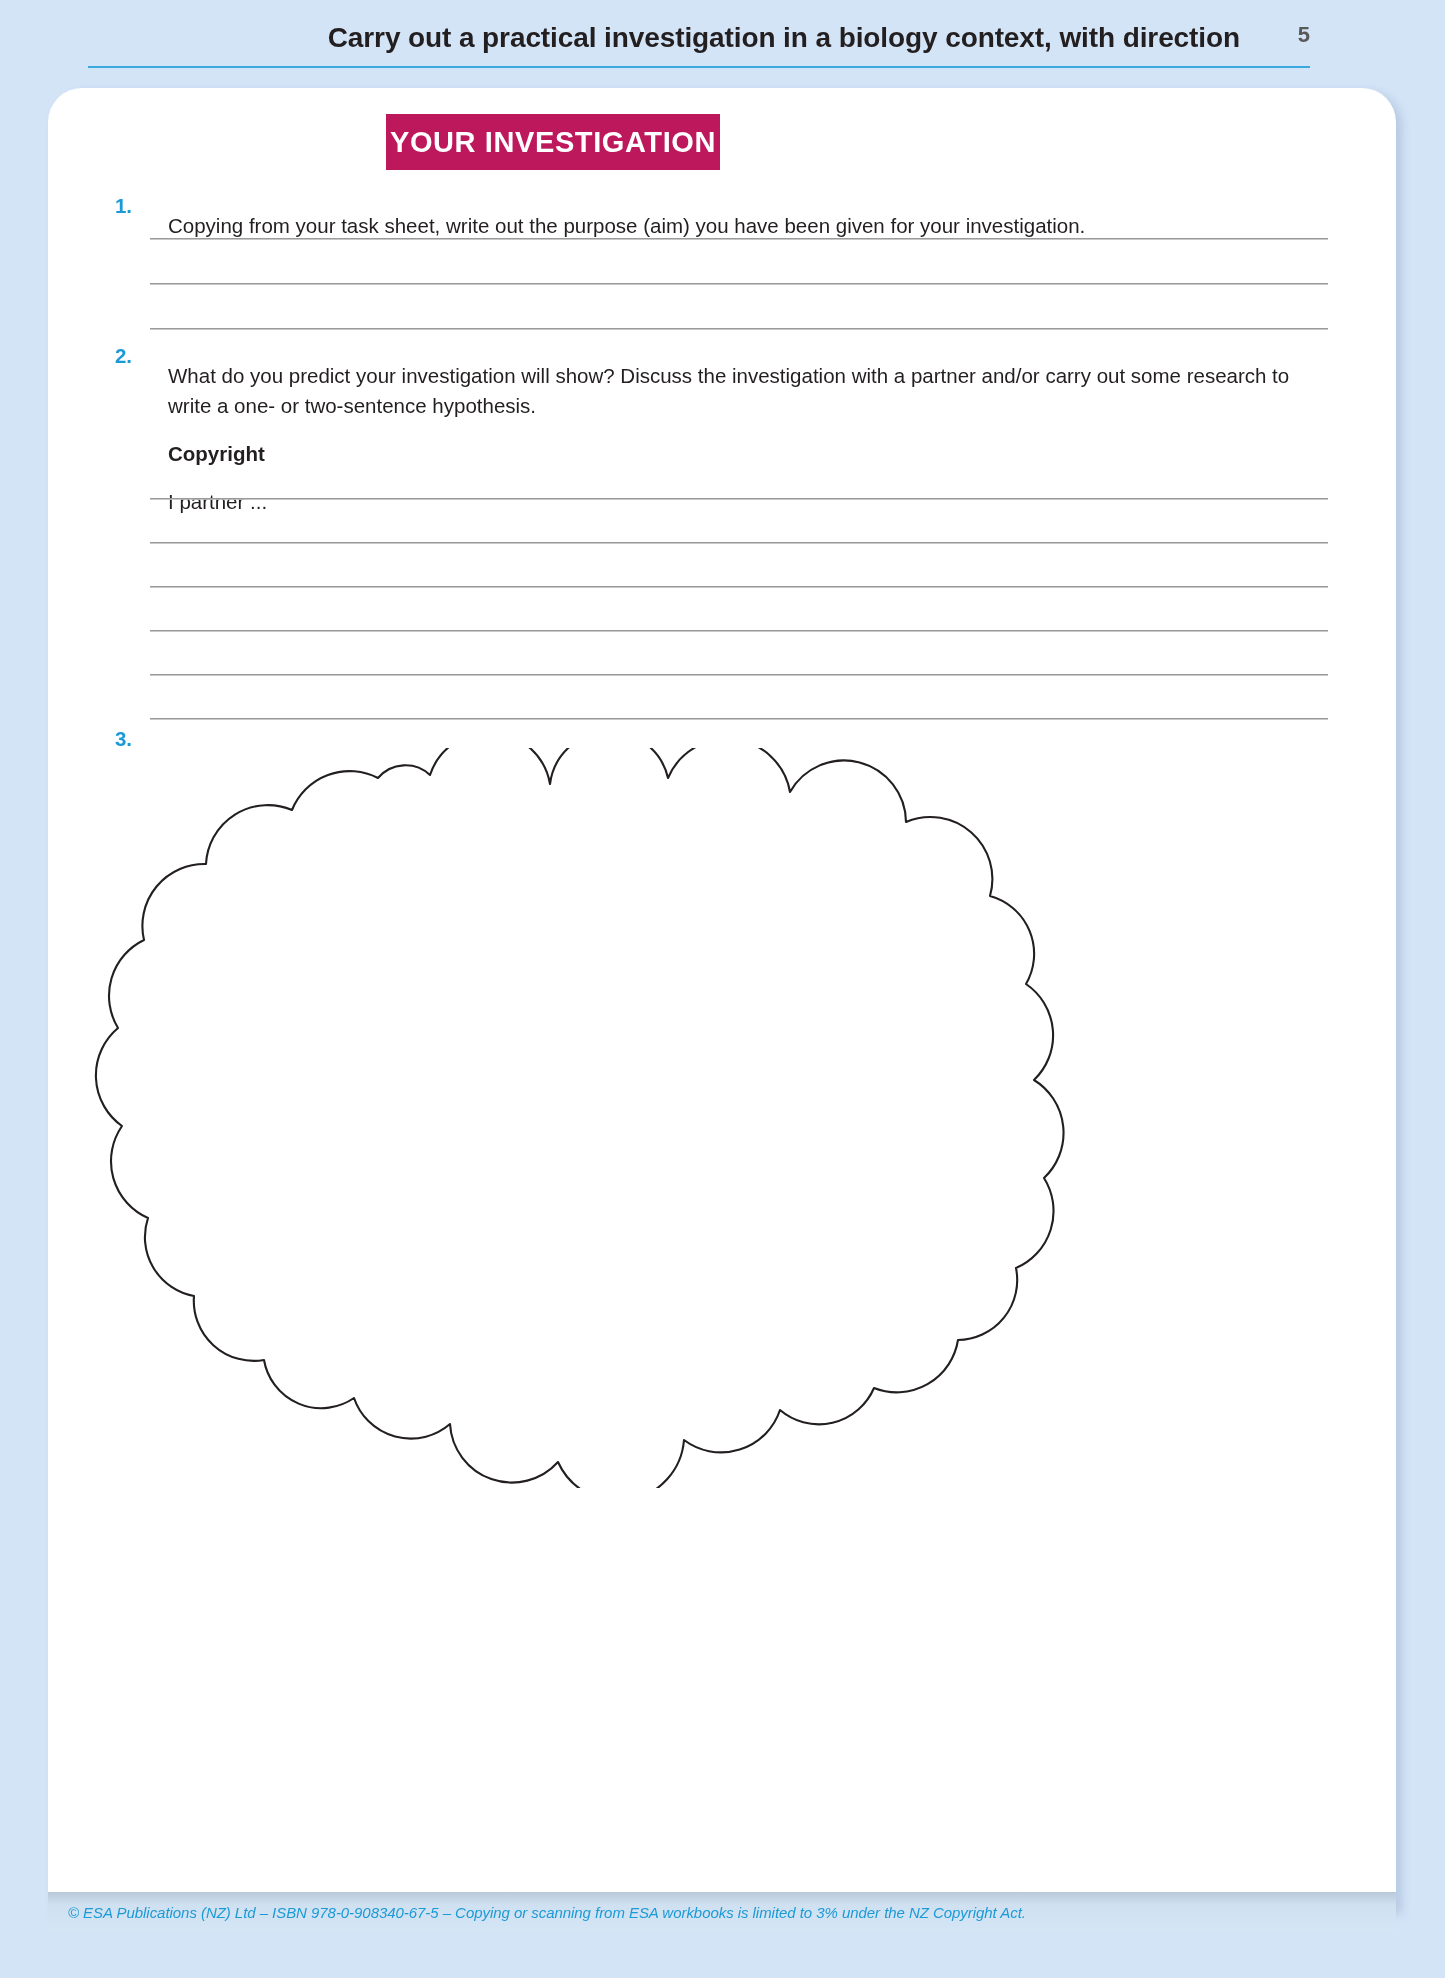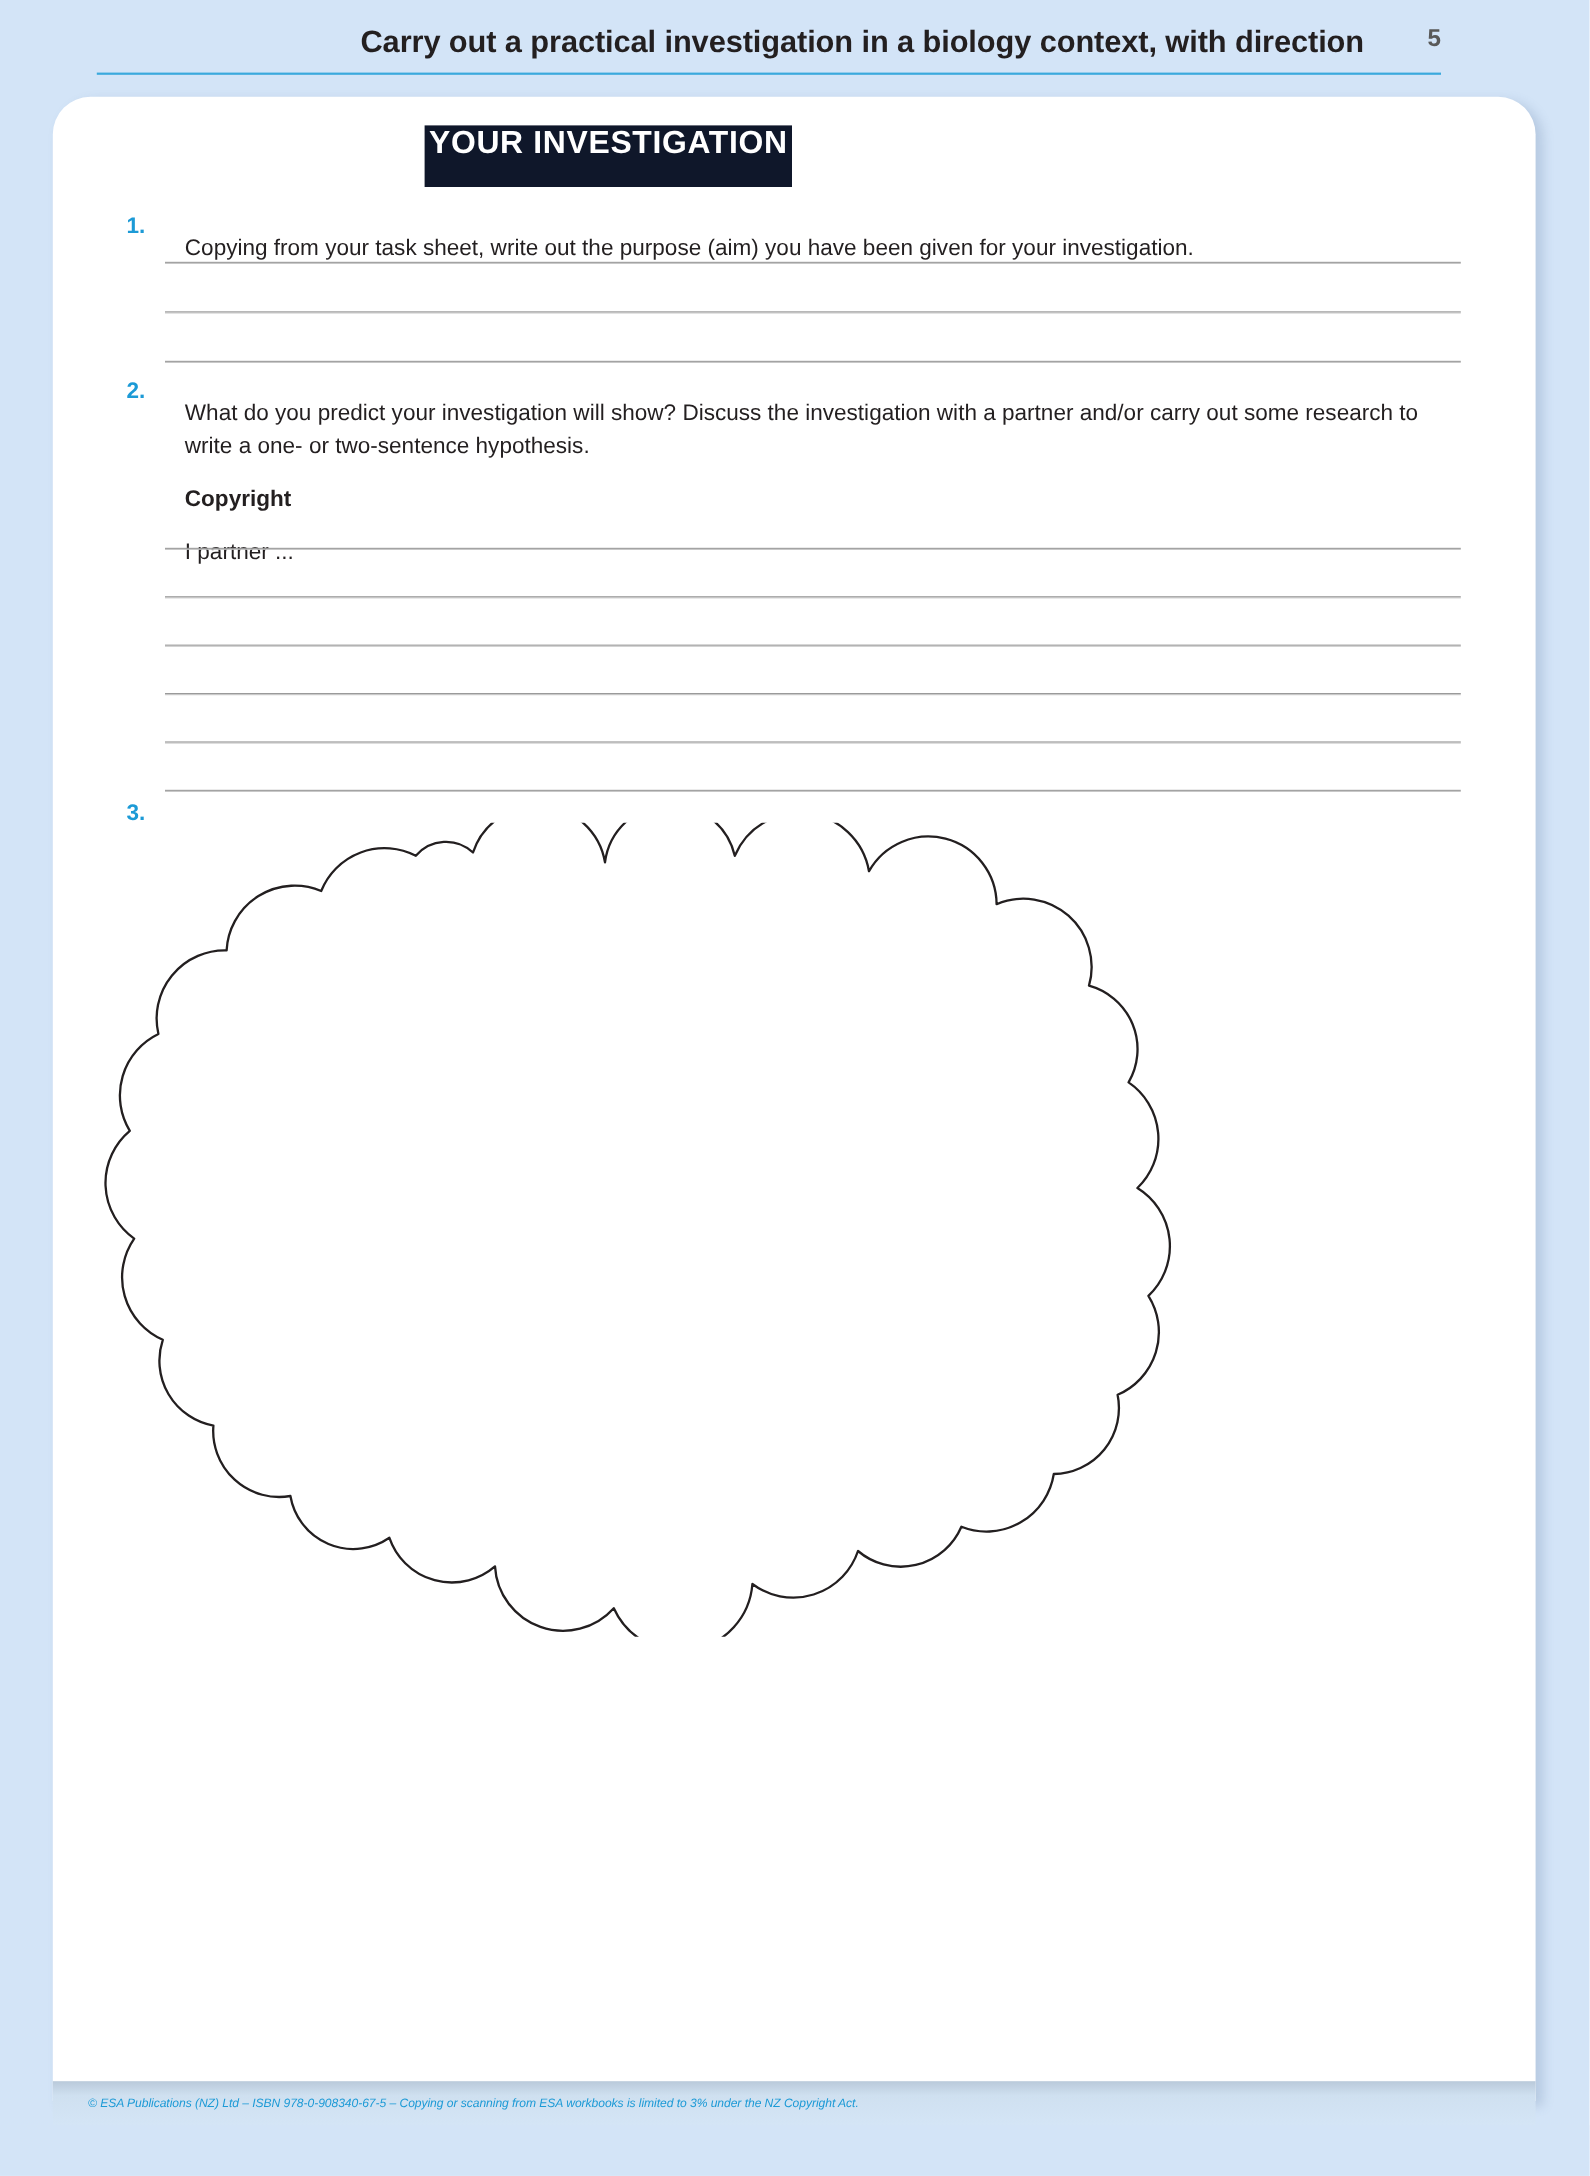--- a/index.html
+++ b/index.html
@@ -62,22 +62,23 @@
     box-shadow: 6px 4px 10px rgba(80,110,150,0.22);
   }
 
   
   .section-banner {
     position: absolute;
     left: 338px;
     top: 26px;
     width: 334px;
     height: 56px;
-    background: #0f172a;
-    display: flex;
+    background: #be185d;
+    display: flex;
+    align-items: center;
     justify-content: center;
   }
   .section-banner-label {
     color: #ffffff;
     font-size: 29px;
     font-weight: bold;
     letter-spacing: 0.6px;
   }
 
   
@@ -143,24 +144,24 @@
     left: 48px;
     top: 1892px;
     width: 1348px;
     height: 40px;
     background: linear-gradient(to bottom,
       #b9c9da 0%, #cfe0f0 32%, #d4e5f6 100%);
     display: flex;
     align-items: center;
   }
   .footer-text {
-    font-size: 11px;
+    font-size: 15px;
     font-style: italic;
     color: #1c9ad6;
-    margin-left: 32px;
+    margin-left: 20px;
     letter-spacing: -0.05px;
   }
   .footer-fill {
     position: absolute;
     left: 0;
     top: 1932px;
     width: 1445px;
     height: 46px;
     background: #d3e4f7;
   }

